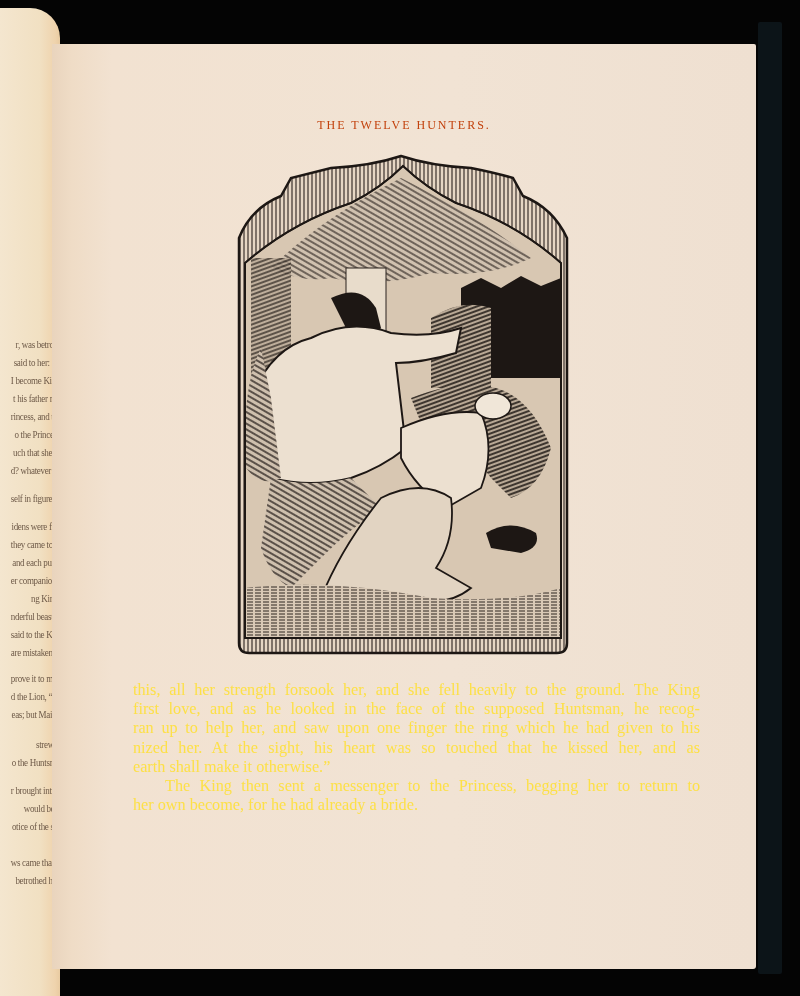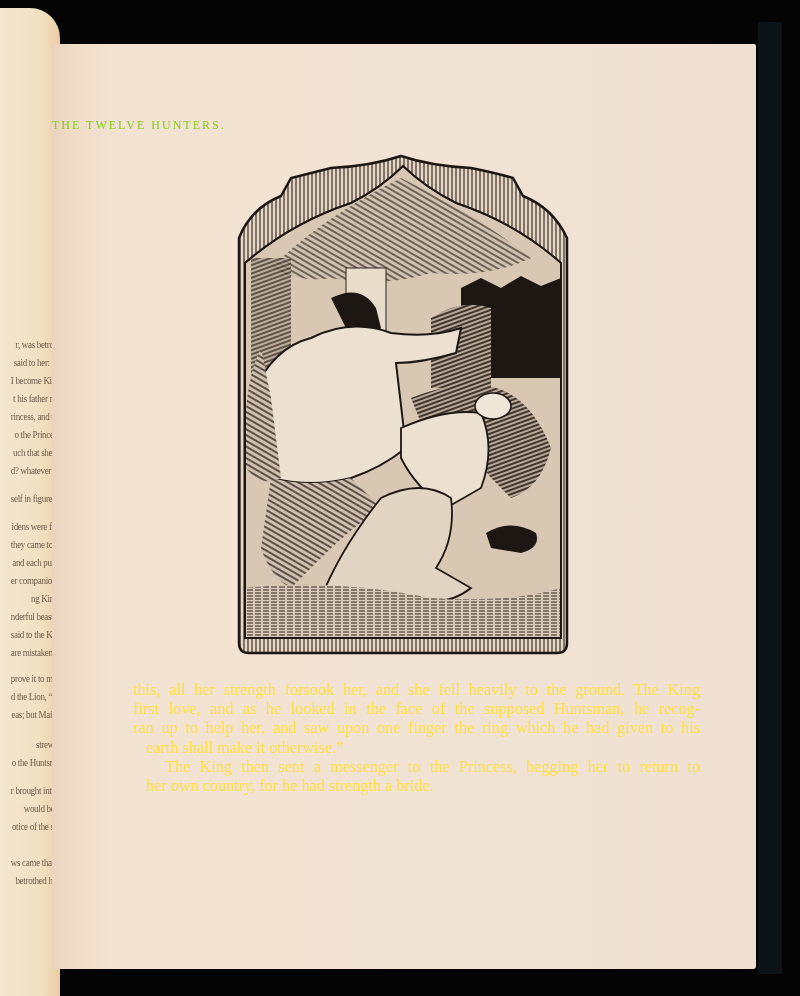--- a/index.html
+++ b/index.html
@@ -25,34 +25,34 @@
       overflow: hidden;
     }
     .left-page .frag {
       position: absolute; left: 0; width: 60px;
       font-size: 11px; color: #6e5a48; white-space: nowrap;
       text-align: right; letter-spacing: -0.4px;
       transform: scaleX(0.82); transform-origin: right;
     }
     .running-head {
       position: absolute; left: 52px; top: 118px; width: 704px;
-      text-align: left; font-size: 12px; letter-spacing: 2px; color: #84cc16;
+      text-align: center; font-size: 12px; letter-spacing: 2px; color: #c2410c;
       font-family: "Liberation Serif", serif;
     }
     .illustration {
       position: absolute; left: 231px; top: 148px; width: 344px; height: 512px;
     }
     .body-text {
       position: absolute; left: 133px; top: 681px; width: 567px;
       font-size: 16.2px; line-height: 19.2px; color: #fde047;
       text-align: justify;
     }
     .body-text p { margin: 0; }
     .line { display: block; text-align: justify; text-align-last: justify; white-space: nowrap; }
-    .line.last { text-align-last: left; margin-left: 13px; }
+    .line.last { text-align-last: left; }
   </style>
 </head>
 <body>
 
 <div class="cover-edge"></div>
 
 <div class="left-page" id="left-page">
     <div class="frag" style="top: 330px;">r, was betroth</div>
     <div class="frag" style="top: 348px;">said to her: “ I</div>
     <div class="frag" style="top: 366px;">I become King</div>
@@ -137,19 +137,20 @@
 
     <path d="M14 115 Q60 75 120 55 Q150 40 172 18 Q195 40 225 55 Q285 75 330 115 L330 490 L14 490 Z" fill="none" stroke="#1d1714" stroke-width="2"></path>
   </svg>
 </div>
 
 <div class="body-text">
   <p>
     <span class="line">this, all her strength forsook her, and she fell heavily to the ground.   The King</span>
     <span class="line">first love, and as he looked in the face of the supposed Huntsman, he recog-</span>
     <span class="line">ran up to help her, and saw upon one finger the ring which he had given to his</span>
+    <span class="line">nized her.   At the sight, his heart was so touched that he kissed her, and as</span>
     <span class="line last">earth shall make it otherwise.”</span>
   </p>
   <p>
     <span class="line" style="padding-left:32px">The King then sent a messenger to the Princess, begging her to return to</span>
-    <span class="line last">her own country, for he had strength a bride.</span>
+    <span class="line last">her own become, for he had already a bride.</span>
   </p>
 </div>
 
 </body></html>

